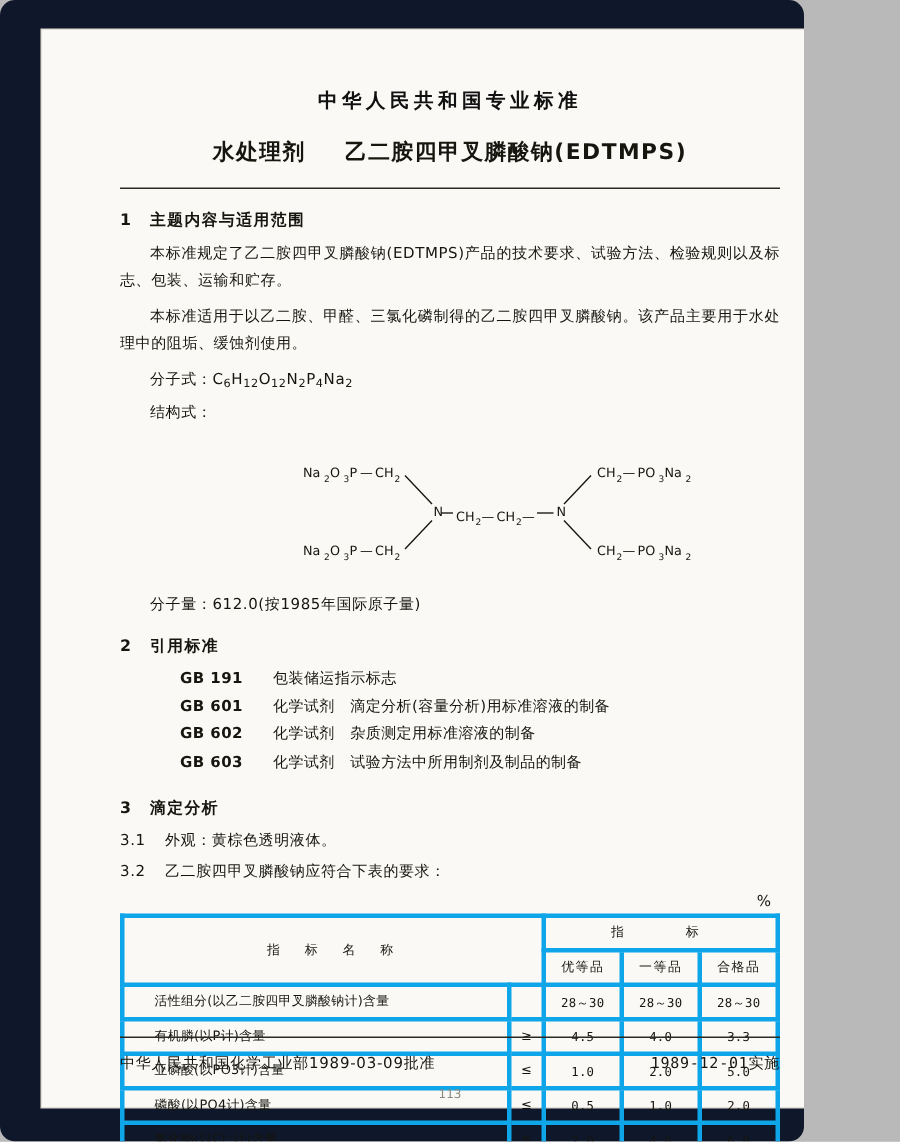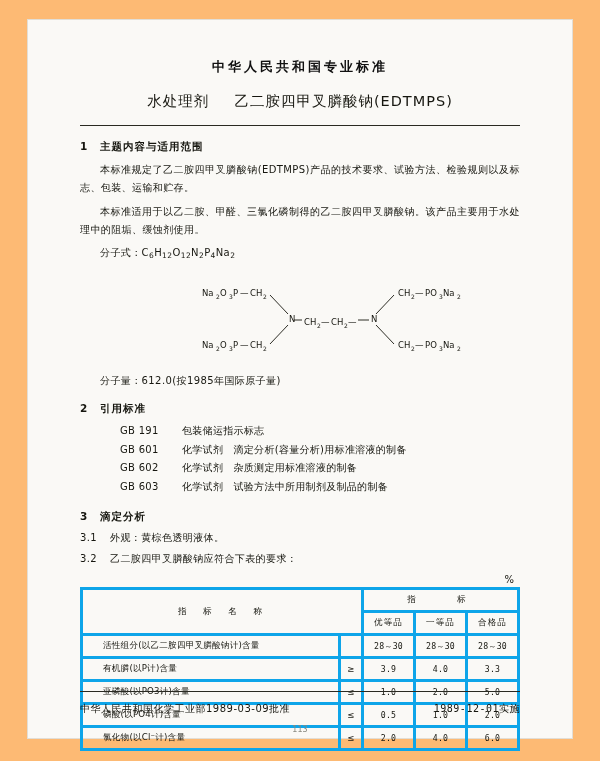--- a/index.html
+++ b/index.html
@@ -2,26 +2,27 @@
 <html><head>
 <meta charset="utf-8">
 <style>
   html, body {
     margin: 0;
     padding: 0;
     background: #b9b9b9;
   }
   .page {
     position: relative;
-    width: 600px;
+    width: 536px;
     height: 761px;
-    background: #fdba74;
+    background: #0f172a;
     overflow: hidden;
     font-family: "DejaVu Sans", "Liberation Sans", sans-serif;
     color: #16160f;
+    border-radius: 10px;
   }
   .sheet {
     position: absolute;
     left: 28px;
     top: 20px;
     width: 544px;
     height: 718px;
     background: #faf9f6;
     box-shadow: 0 0 0 1px #e2ded6;
   }
@@ -43,21 +44,21 @@
     margin-top: 12px;
     text-align: right;
     font-size: 9.5px;
     letter-spacing: 1px;
     font-family: "DejaVu Sans Mono", "Liberation Mono", monospace;
   }
   .doc-title {
     margin-top: 16px;
     text-align: center;
     font-size: 14.5px;
-    font-weight: normal;
+    font-weight: bold;
     letter-spacing: 1px;
   }
   .doc-title .sp { display: inline-block; width: 14px; }
 
   .rule {
     margin: 14px 0 0 0;
     border-top: 1px solid #2a2a22;
     height: 0;
   }
 
@@ -97,21 +98,21 @@
 
   .refs {
     margin-top: 6px;
   }
   .ref-item {
     font-size: 10px;
     line-height: 1.85;
     padding-left: 40px;
     letter-spacing: 0.3px;
   }
-  .ref-item .rid { display: inline-block; width: 62px; }
+  .ref-item .rid { display: inline-block; width: 62px; font-weight: bold; }
 
   .sub-line {
     margin-top: 7px;
     font-size: 10px;
     letter-spacing: 0.4px;
   }
   .sub-line .num { display: inline-block; min-width: 30px; }
 
   .unit-row {
     margin-top: 8px;
@@ -209,20 +210,21 @@
 
       <div class="sec-head">
         <span class="num">1</span><span>主题内容与适用范围</span>
       </div>
       <p class="body">本标准规定了乙二胺四甲叉膦酸钠(EDTMPS)产品的技术要求、试验方法、检验规则以及标志、包装、运输和贮存。</p>
       <p class="body">本标准适用于以乙二胺、甲醛、三氯化磷制得的乙二胺四甲叉膦酸钠。该产品主要用于水处理中的阻垢、缓蚀剂使用。</p>
 
       <div class="formula-line">
         <span>分子式：</span><span>C<sub>6</sub>H<sub>12</sub>O<sub>12</sub>N<sub>2</sub>P<sub>4</sub>Na<sub>2</sub></span>
       </div>
+      <div class="formula-line">结构式：</div>
 
       <div class="structure">
         <svg width="440" height="96" viewBox="0 0 440 96">
           <g font-family="DejaVu Sans, sans-serif" font-size="8.5" fill="#16160f">
             <text x="122" y="26">Na</text>
               <text x="136" y="29" font-size="6">2</text>
             <text x="140" y="26">O</text>
               <text x="149" y="29" font-size="6">3</text>
             <text x="153" y="26">P</text>
             <text x="160" y="26">—</text>
@@ -322,21 +324,21 @@
           <tr>
             <td class="name">活性组分(以乙二胺四甲叉膦酸钠计)含量</td>
             <td class="op"></td>
             <td class="val">28～30</td>
             <td class="val">28～30</td>
             <td class="val">28～30</td>
           </tr>
           <tr>
             <td class="name">有机膦(以P计)含量</td>
             <td class="op">≥</td>
-            <td class="val">3.9</td>
+            <td class="val">4.5</td>
             <td class="val">4.0</td>
             <td class="val">3.3</td>
           </tr>
           <tr>
             <td class="name">亚磷酸(以PO3计)含量</td>
             <td class="op">≤</td>
             <td class="val">1.0</td>
             <td class="val">2.0</td>
             <td class="val">5.0</td>
           </tr>

